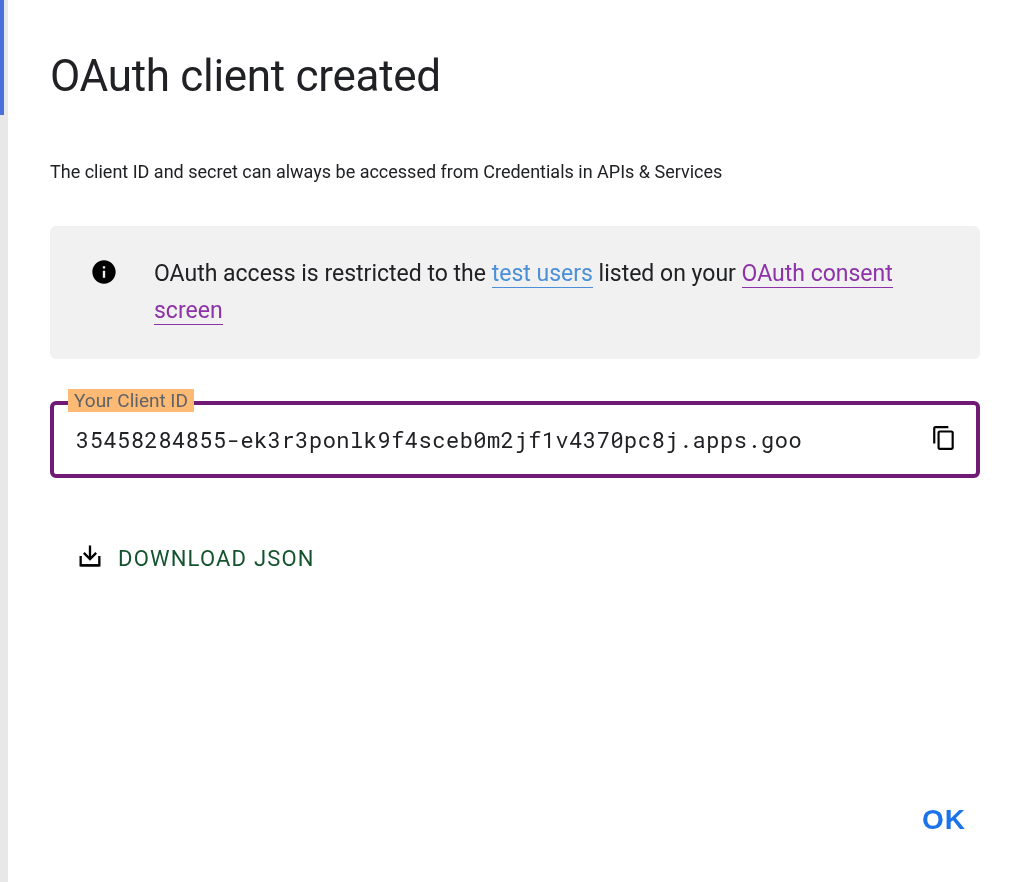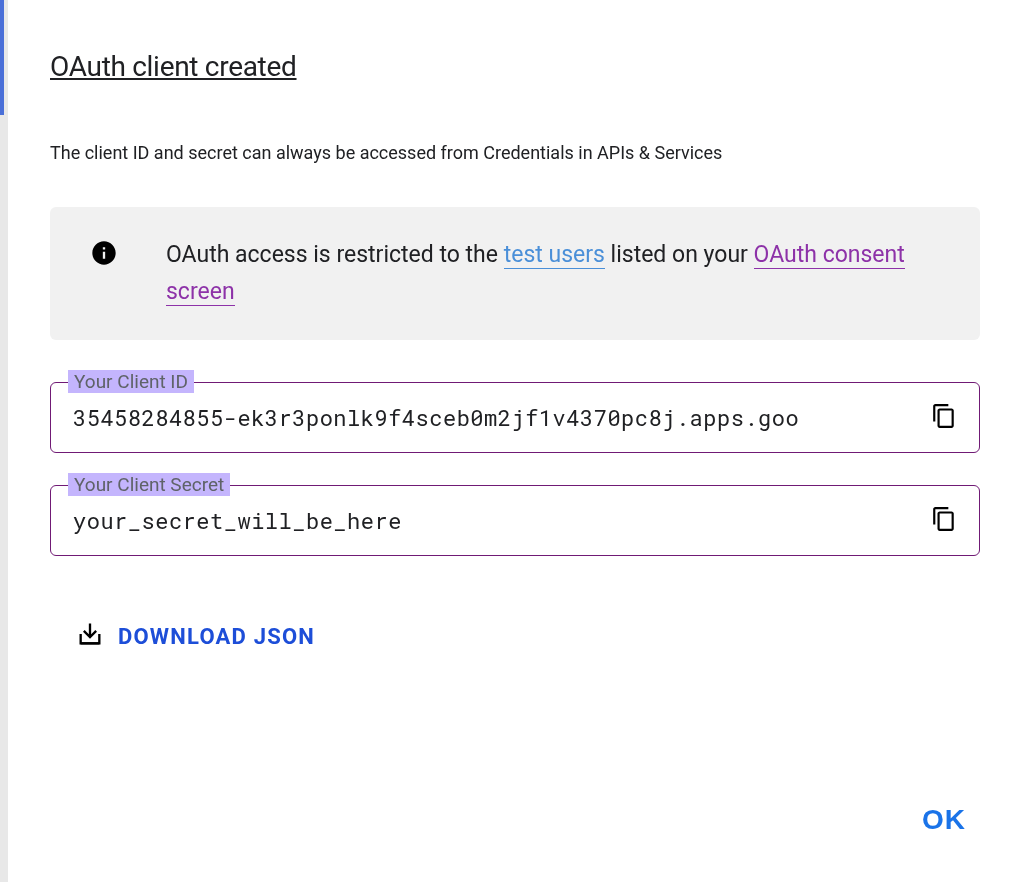--- a/index.html
+++ b/index.html
@@ -35,41 +35,40 @@
     .dialog {
       position: absolute;
       left: 8px;
       top: 0;
       right: 0;
       bottom: 0;
       background: #ffffff;
       padding: 50px 32px 24px 42px;
     }
     .dialog-title {
-      font-size: 28px;
+      font-size: 44px;
       font-weight: 400;
       color: #202124;
       letter-spacing: -0.3px;
       margin-bottom: 56px;
-      text-decoration: underline;
     }
     .dialog-description {
       font-size: 18px;
       line-height: 1.55;
       color: #202124;
       margin-bottom: 40px;
       font-weight: 400;
     }
     .info-banner {
       background: #f1f1f1;
       border-radius: 6px;
       padding: 30px 32px 30px 40px;
       display: flex;
       align-items: flex-start;
-      gap: 48px;
+      gap: 36px;
       margin-bottom: 42px;
     }
     .info-icon {
       flex-shrink: 0;
       width: 28px;
       height: 28px;
       margin-top: 2px;
     }
     .info-icon svg {
       width: 28px;
@@ -92,28 +91,28 @@
       border-bottom: 1.5px solid #4a8fd8;
     }
     .field-wrapper {
       position: relative;
       margin-bottom: 32px;
     }
     .field-label {
       position: absolute;
       top: -12px;
       left: 18px;
-      background: #c4b5fd;
+      background: #fdba74;
       padding: 0 6px;
       font-size: 19px;
       color: #5f6368;
       z-index: 2;
     }
     .field-box {
-      border: 1px solid #701a75;
+      border: 4px solid #701a75;
       border-radius: 6px;
       padding: 20px 98px 20px 22px;
       font-family: "Roboto Mono", "Courier New", monospace;
       font-size: 22px;
       color: #202124;
       letter-spacing: 0.5px;
       white-space: nowrap;
       overflow: hidden;
       text-overflow: clip;
       position: relative;
@@ -149,23 +148,23 @@
       margin-left: 8px;
     }
     .download-button svg {
       width: 28px;
       height: 28px;
       fill: #000000;
     }
     .download-button span {
       font-family: Roboto, Arial, sans-serif;
       font-size: 22px;
-      font-weight: 700;
+      font-weight: 400;
       letter-spacing: 1.2px;
-      color: #1d4ed8;
+      color: #14532d;
     }
     .dialog-actions {
       position: absolute;
       bottom: 38px;
       right: 32px;
     }
     .ok-button {
       background: transparent;
       border: none;
       color: #1a73e8;
@@ -203,31 +202,20 @@
     <div class="field-box">35458284855-ek3r3ponlk9f4sceb0m2jf1v4370pc8j.apps.goo</div>
     <button class="copy-button">
       <span>
         <svg viewBox="0 0 24 24">
             <path d="M16 1H4c-1.1 0-2 .9-2 2v14h2V3h12V1zm3 4H8c-1.1 0-2 .9-2 2v14c0 1.1.9 2 2 2h11c1.1 0 2-.9 2-2V7c0-1.1-.9-2-2-2zm0 16H8V7h11v14z"></path>
           </svg>
       </span>
     </button>
   </div>
 
-  <div class="field-wrapper">
-    <span class="field-label">Your Client Secret</span>
-    <div class="field-box">your_secret_will_be_here</div>
-    <button class="copy-button">
-      <span>
-        <svg viewBox="0 0 24 24">
-            <path d="M16 1H4c-1.1 0-2 .9-2 2v14h2V3h12V1zm3 4H8c-1.1 0-2 .9-2 2v14c0 1.1.9 2 2 2h11c1.1 0 2-.9 2-2V7c0-1.1-.9-2-2-2zm0 16H8V7h11v14z"></path>
-          </svg>
-      </span>
-    </button>
-  </div>
 
   <button class="download-button">
     <span>
       <svg viewBox="0 0 24 24">
           <path d="M19 12v7H5v-7H3v9h18v-9h-2zm-6-9h-2v9.17l-3.59-3.58L6 10l6 6 6-6-1.41-1.41L13 12.17V3z"></path>
           <rect x="4" y="19" width="16" height="2"></rect>
         </svg>
     </span>
     <span>DOWNLOAD JSON</span>
   </button>

